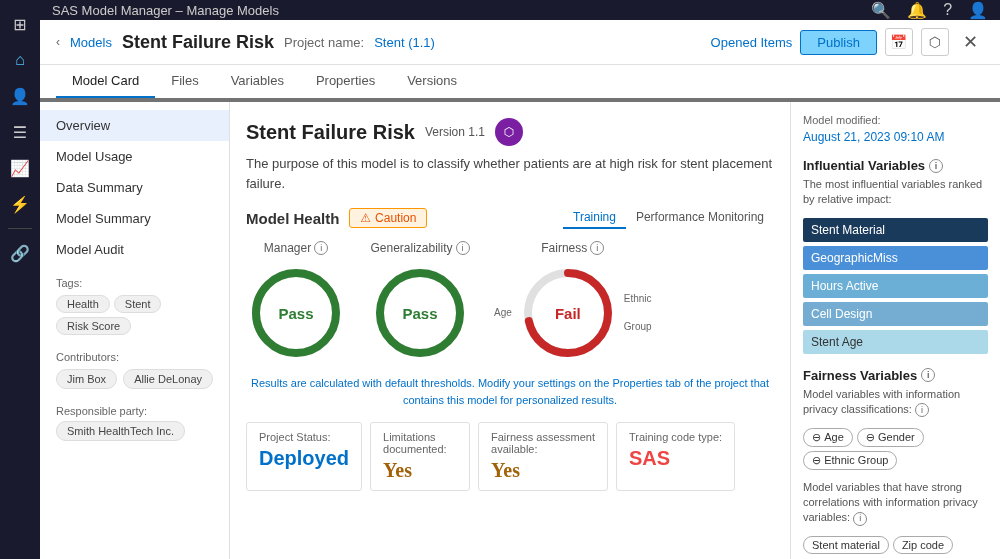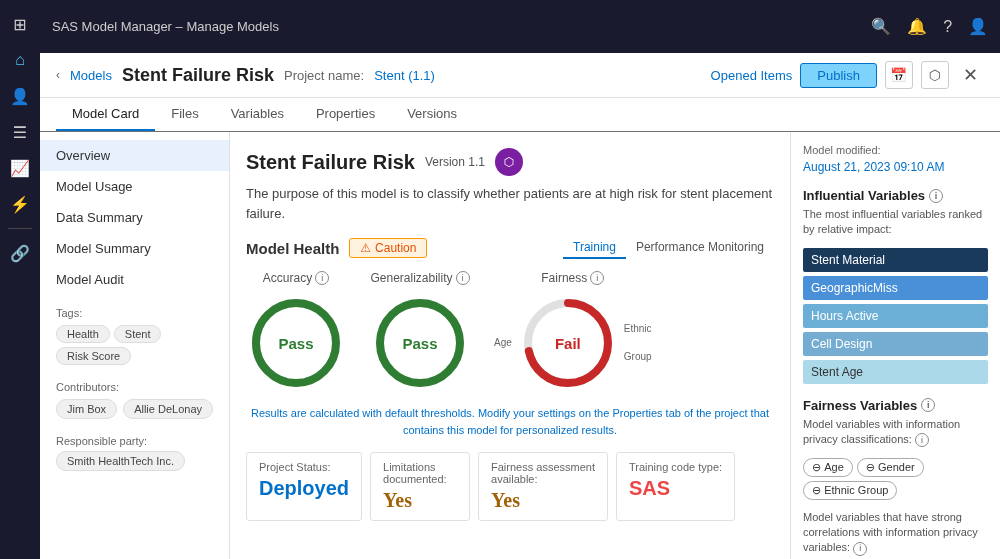--- a/index.html
+++ b/index.html
@@ -10,21 +10,21 @@
     
     .left-nav { width: 40px; background: #1a1a2e; display: flex; flex-direction: column; align-items: center; padding-top: 8px; gap: 4px; }
     .left-nav .nav-icon { width: 32px; height: 32px; display: flex; align-items: center; justify-content: center; color: #ccc; font-size: 16px; cursor: pointer; border-radius: 4px; }
     .left-nav .nav-icon.active { color: #4fc3f7; }
     .nav-divider { width: 24px; height: 1px; background: #444; margin: 4px 0; }
 
     
     .main-area { flex: 1; display: flex; flex-direction: column; overflow: hidden; }
 
     
-    .top-bar { height: 53px; background: #1a1a2e; display: flex; align-items: center; justify-content: space-between; padding: 0 12px; }
+    .top-bar { height: 20px; background: #1a1a2e; display: flex; align-items: center; justify-content: space-between; padding: 0 12px; }
     .top-bar-left { display: flex; align-items: center; gap: 8px; color: #ccc; font-size: 13px; }
     .top-bar-right { display: flex; align-items: center; gap: 16px; color: #ccc; font-size: 16px; }
     .top-bar-icon { cursor: pointer; }
 
     
     .content-area { flex: 1; display: flex; flex-direction: column; background: #fff; overflow: hidden; }
 
     
     .page-header { padding: 8px 16px; border-bottom: 1px solid #e0e0e0; display: flex; align-items: center; justify-content: space-between; }
     .header-left { display: flex; align-items: center; gap: 10px; }
@@ -33,21 +33,21 @@
     .page-title { font-size: 18px; font-weight: 600; color: #222; }
     .project-label { color: #666; font-size: 13px; }
     .project-link { color: #0070c9; font-size: 13px; cursor: pointer; }
     .header-right { display: flex; align-items: center; gap: 8px; }
     .publish-btn { background: #7dd3fc; border: 1px solid #0070c9; color: #0070c9; padding: 4px 16px; border-radius: 3px; cursor: pointer; font-size: 13px; }
     .header-icon-btn { width: 28px; height: 28px; border: 1px solid #ccc; background: #fff; border-radius: 3px; display: flex; align-items: center; justify-content: center; cursor: pointer; font-size: 14px; color: #555; }
     .close-btn { background: none; border: none; font-size: 18px; cursor: pointer; color: #555; padding: 2px 6px; }
     .opened-items { color: #0070c9; font-size: 13px; cursor: pointer; }
 
     
-    .tabs { display: flex; border-bottom: 1px solid #737373; padding: 0 16px; }
+    .tabs { display: flex; border-bottom: 4px solid #737373; padding: 0 16px; }
     .tab { padding: 8px 16px; font-size: 13px; cursor: pointer; color: #555; border-bottom: 2px solid transparent; }
     .tab.active { color: #222; border-bottom-color: #0070c9; font-weight: 500; }
 
     
     .body-layout { display: flex; flex: 1; overflow: hidden; }
 
     
     .sidebar { width: 190px; border-right: 1px solid #e0e0e0; padding: 8px 0; overflow-y: auto; }
     .sidebar-item { padding: 8px 16px; cursor: pointer; font-size: 13px; color: #333; }
     .sidebar-item.active { background: #e8f0fe; font-weight: 500; }
@@ -231,21 +231,21 @@
             <div class="health-tabs">
               <div class="health-tab active">Training</div>
               <div class="health-tab">Performance Monitoring</div>
             </div>
           </div>
 
           <div class="gauges-row">
 
             <div class="gauge-item">
               <div class="gauge-label">
-                <span>Accuracy</span>
+                <span>Manager</span>
                 <span class="info-icon">i</span>
               </div>
               <div class="gauge-circle">
                 <svg width="100" height="100" viewBox="0 0 100 100">
                   <circle cx="50" cy="50" r="40" fill="none" stroke="#e0e0e0" stroke-width="8"></circle>
                   <circle cx="50" cy="50" r="40" fill="none" stroke="#2e7d32" stroke-width="8" stroke-dasharray="251" stroke-dashoffset="0" stroke-linecap="round"></circle>
                 </svg>
                 <div class="gauge-text pass">Pass</div>
               </div>
             </div>

